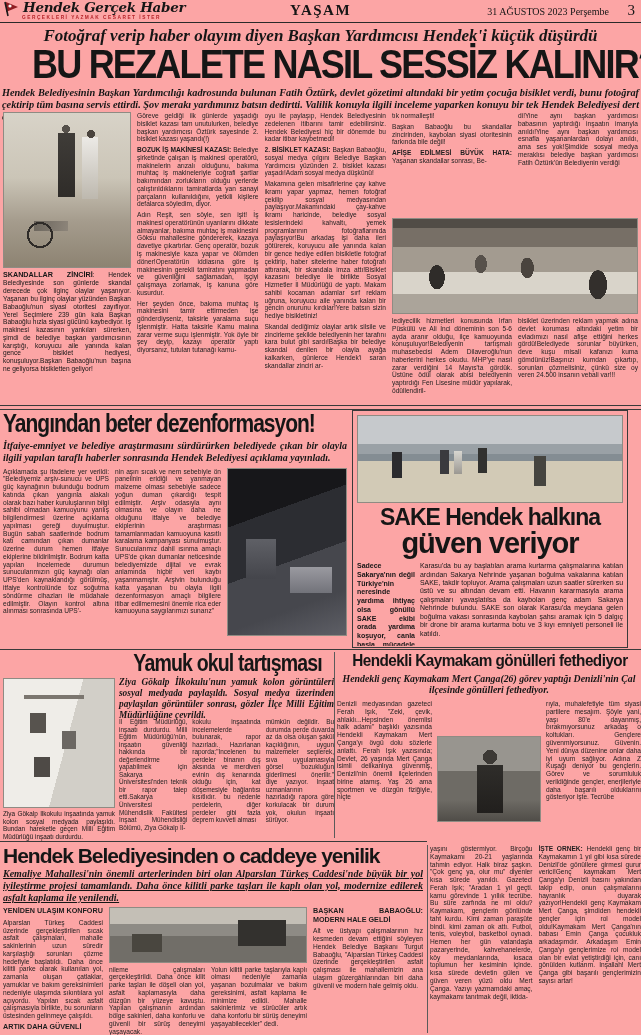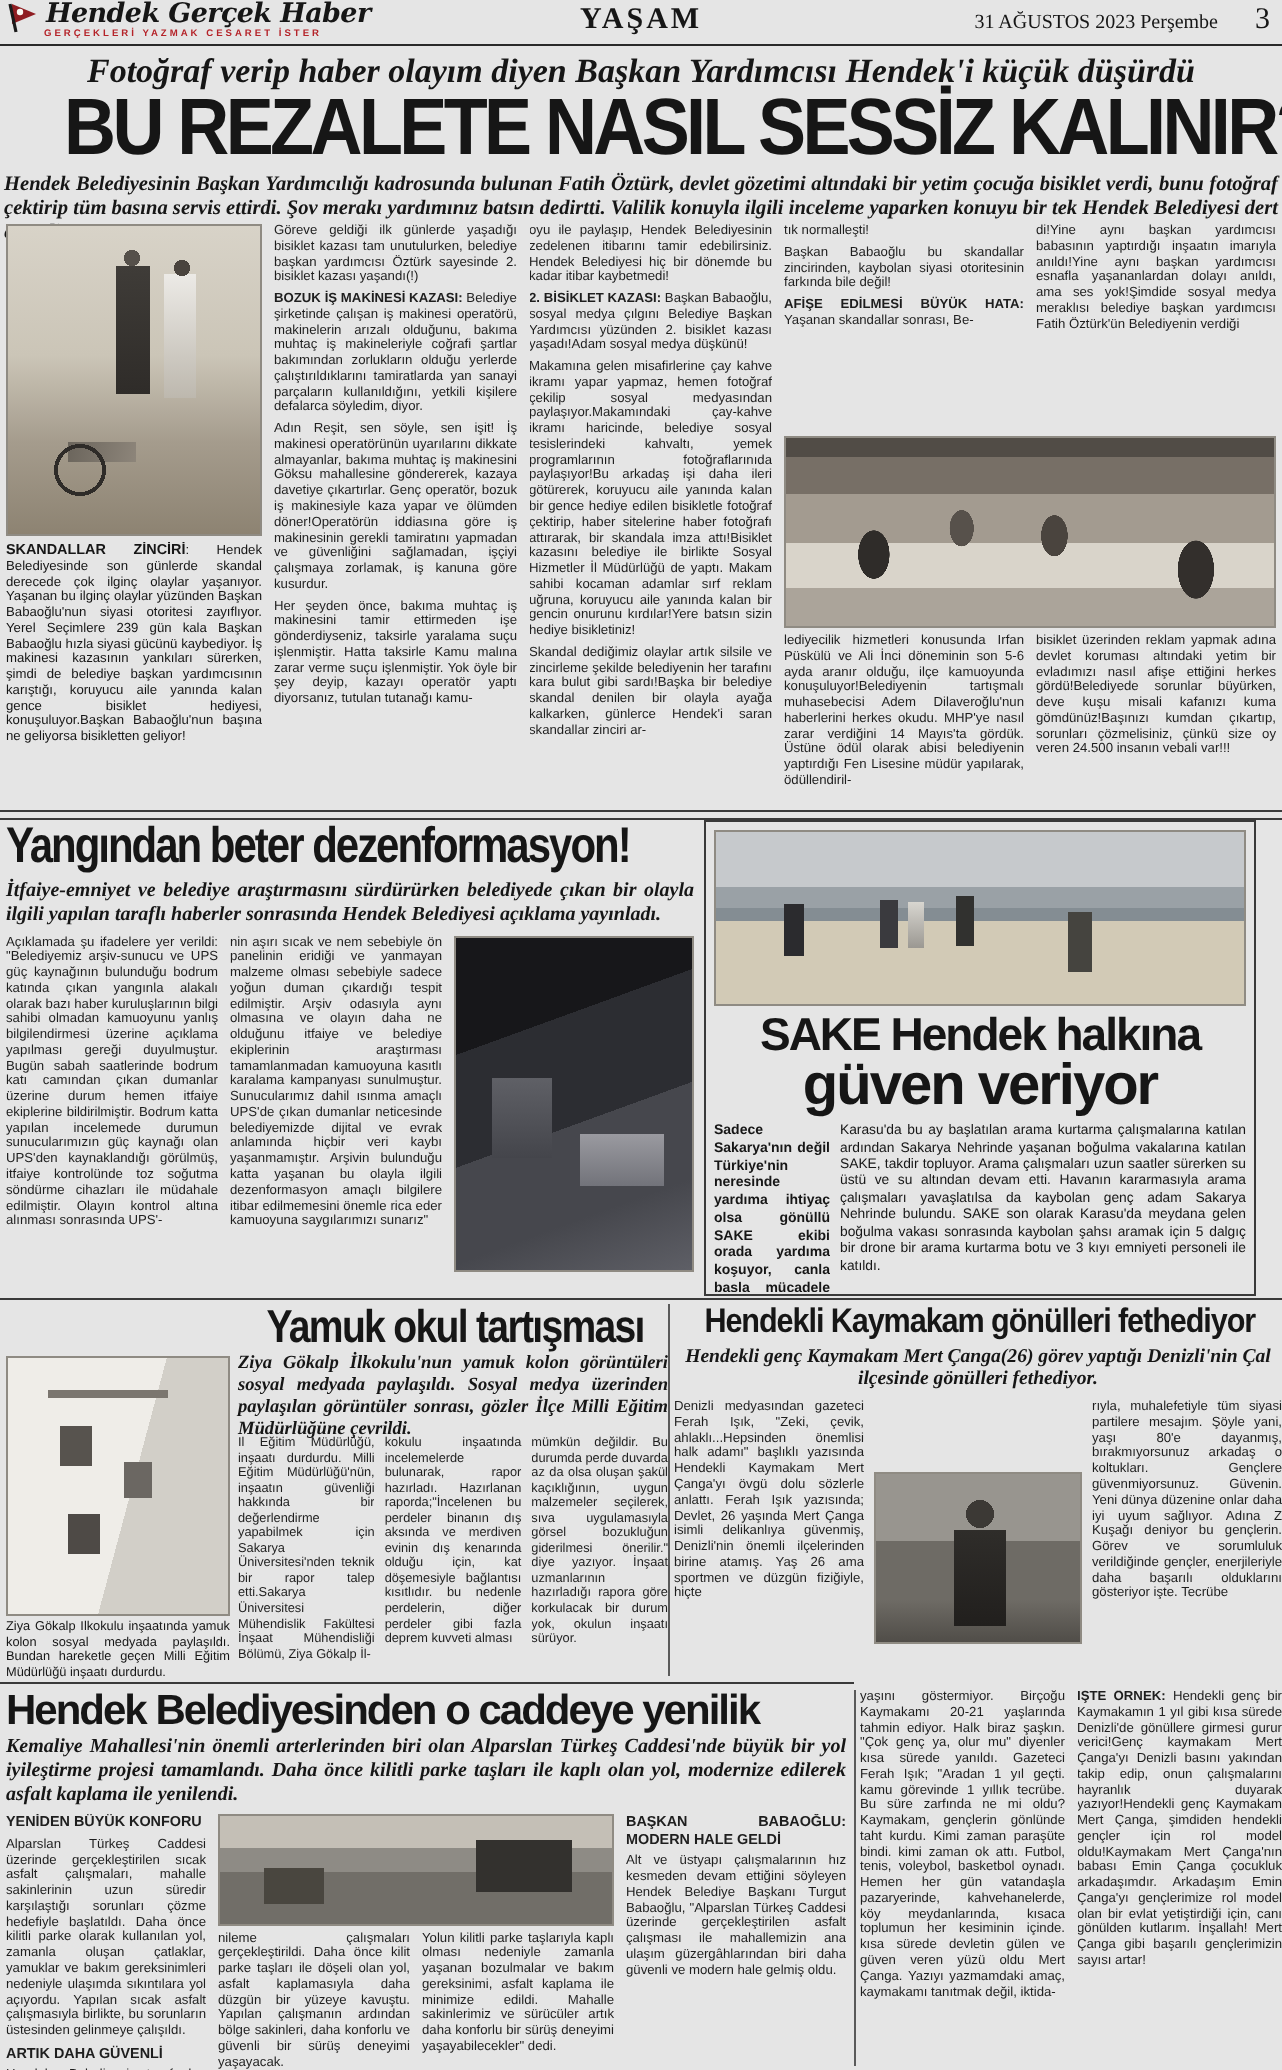--- a/index.html
+++ b/index.html
@@ -1,16 +1,16 @@
 <!DOCTYPE html>
 <html><head>
 <meta charset="utf-8">
 <style>
   html,body{margin:0;padding:0;background:#9a9a9a;}
-  .page{position:relative;width:641px;height:1035px;margin:0 auto;background:#e5e5e5;
+  .page{position:relative;width:641px;height:1035px;margin:0 auto;background:#fca5a5;
         font-family:"Liberation Sans",sans-serif;color:#161616;overflow:hidden;}
   .abs{position:absolute;}
 
   
   .masthead{left:0;top:0;width:641px;height:22px;border-bottom:1px solid #2a2a2a;}
   .logo-wrap{position:absolute;left:4px;top:1px;display:flex;align-items:flex-start;}
   .logo-script{font-family:"DejaVu Serif",serif;font-style:italic;font-weight:bold;
                font-size:13.5px;letter-spacing:-.3px;line-height:1;}
   .logo-tag{position:absolute;left:22px;top:15px;font-size:4.8px;font-weight:bold;
             letter-spacing:1.5px;color:#b5242a;}
@@ -139,21 +139,21 @@
   .kaym-body{display:flex;gap:5px;margin-top:4px;height:126px;}
   .kaym-body .btxt{flex:1;height:100%;}
   .kaym-mid{width:104px;flex:none;padding-top:36px;}
 
   .kaym-lower{left:430px;top:845px;width:211px;height:188px;display:flex;gap:6px;}
   .kaym-lower .btxt{flex:1;height:100%;}
 
   
   .street-sec{left:3px;top:845px;width:420px;height:188px;}
   .street-head{font-weight:bold;font-size:21px;letter-spacing:-1px;white-space:nowrap;line-height:1;}
-  .street-deck{font-size:10px;line-height:1.18;text-align:justify;margin-top:2px;}
+  .street-deck{font-size:10px;line-height:1.18;text-align:justify;margin-top:2px;text-decoration:underline;}
   .street-body{display:flex;gap:6px;margin-top:4px;height:128px;}
   .street-c1{width:100px;flex:none;}
   .street-mid{width:198px;flex:none;display:flex;flex-direction:column;}
   .street-mid-cols{display:flex;gap:6px;flex:1;margin-top:3px;}
   .street-mid-cols .btxt{flex:1;height:100%;}
   .street-c4{flex:1;}
   .sub-head{font-weight:bold;font-size:7.2px;margin:0 0 2px 0;}
 </style>
 </head>
 <body>
@@ -286,21 +286,21 @@
     <div class="btxt">
       <span class="lead-in">İŞTE ÖRNEK:</span><span> Hendekli genç bir Kaymakamın 1 yıl gibi kısa sürede Denizli'de gönüllere girmesi gurur verici!Genç kaymakam Mert Çanga'yı Denizli basını yakından takip edip, onun çalışmalarını hayranlık duyarak yazıyor!Hendekli genç Kaymakam Mert Çanga, şimdiden hendekli gençler için rol model oldu!Kaymakam Mert Çanga'nın babası Emin Çanga çocukluk arkadaşımdır. Arkadaşım Emin Çanga'yı gençlerimize rol model olan bir evlat yetiştirdiği için, canı gönülden kutlarım. İnşallah! Mert Çanga gibi başarılı gençlerimizin sayısı artar!</span>
     </div>
   </div>
 
   <section class="abs street-sec">
     <h2 class="street-head" style="margin:0;">Hendek Belediyesinden o caddeye yenilik</h2>
     <div class="street-deck serif-deck">Kemaliye Mahallesi'nin önemli arterlerinden biri olan Alparslan Türkeş Caddesi'nde büyük bir yol iyileştirme projesi tamamlandı. Daha önce kilitli parke taşları ile kaplı olan yol, modernize edilerek asfalt kaplama ile yenilendi.</div>
     <div class="street-body">
       <div class="street-c1 btxt">
-        <p class="sub-head">YENİDEN BÜYÜK KONFORU</p>
+        <p class="sub-head">YENİDEN ULAŞIM KONFORU</p>
         <p>Alparslan Türkeş Caddesi üzerinde gerçekleştirilen sıcak asfalt çalışmaları, mahalle sakinlerinin uzun süredir karşılaştığı sorunları çözme hedefiyle başlatıldı. Daha önce kilitli parke olarak kullanılan yol, zamanla oluşan çatlaklar, yamuklar ve bakım gereksinimleri nedeniyle ulaşımda sıkıntılara yol açıyordu. Yapılan sıcak asfalt çalışmasıyla birlikte, bu sorunların üstesinden gelinmeye çalışıldı.</p>
         <p class="sub-head">ARTIK DAHA GÜVENLİ</p>
         <p>Hendek Belediyesi tarafından yürütülen üstyapı çalışmaları sonucunda, Alparslan Türkeş Caddesi'nde yol ye-</p>
       </div>
       <div class="street-mid">
         <div class="photo ph-road"></div>
         <div class="street-mid-cols">
           <div class="btxt">nileme çalışmaları gerçekleştirildi. Daha önce kilit parke taşları ile döşeli olan yol, asfalt kaplamasıyla daha düzgün bir yüzeye kavuştu. Yapılan çalışmanın ardından bölge sakinleri, daha konforlu ve güvenli bir sürüş deneyimi yaşayacak.</div>
           <div class="btxt">Yolun kilitli parke taşlarıyla kaplı olması nedeniyle zamanla yaşanan bozulmalar ve bakım gereksinimi, asfalt kaplama ile minimize edildi. Mahalle sakinlerimiz ve sürücüler artık daha konforlu bir sürüş deneyimi yaşayabilecekler" dedi.</div>
         </div>

